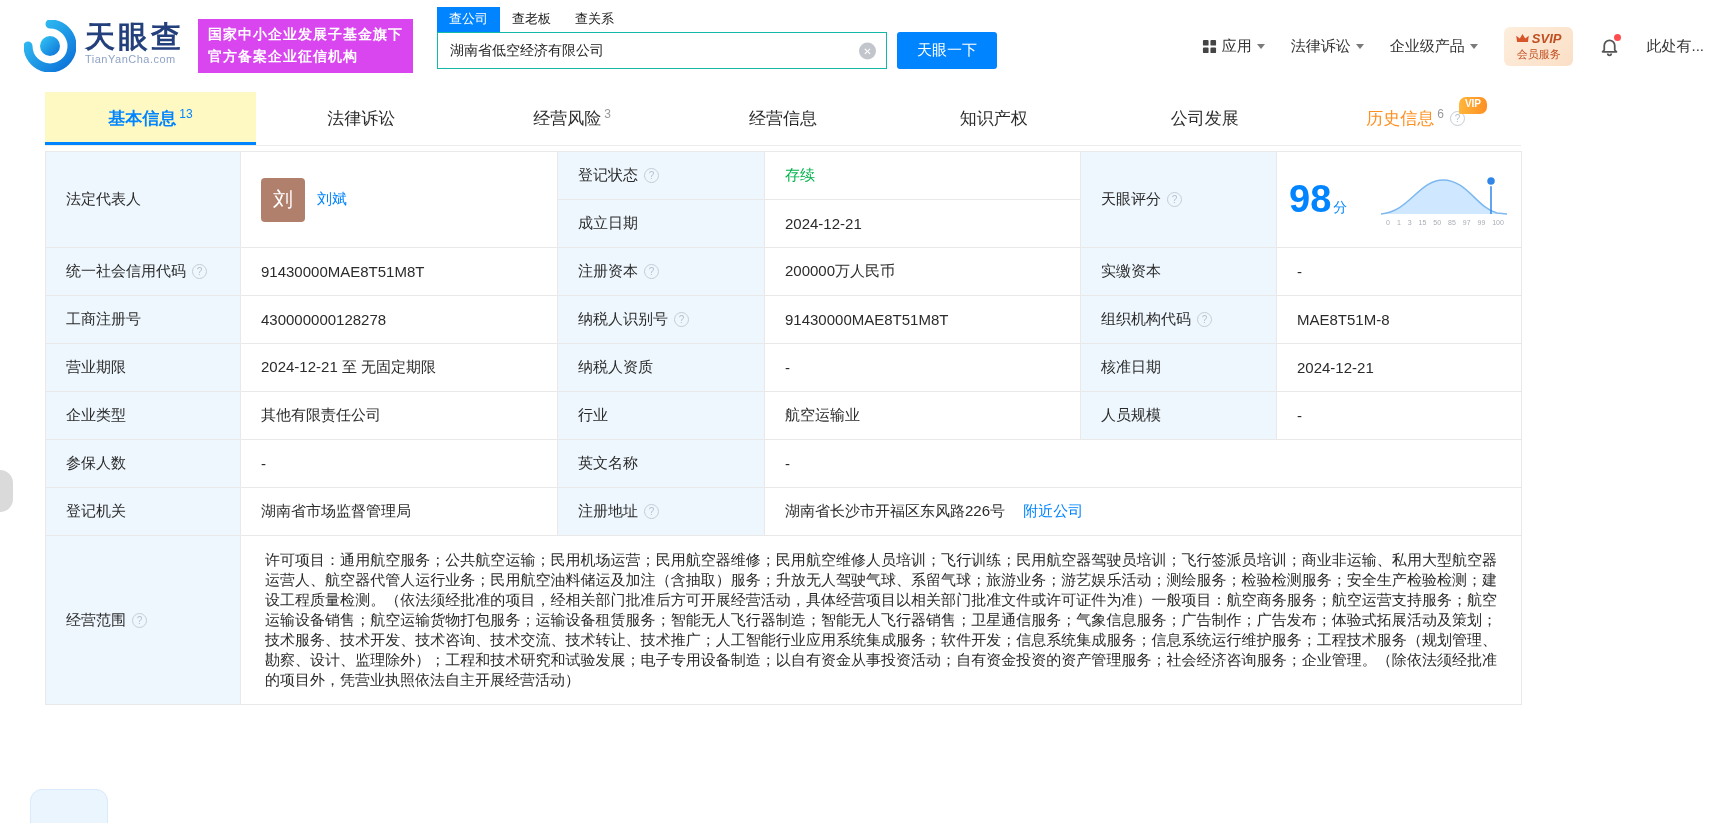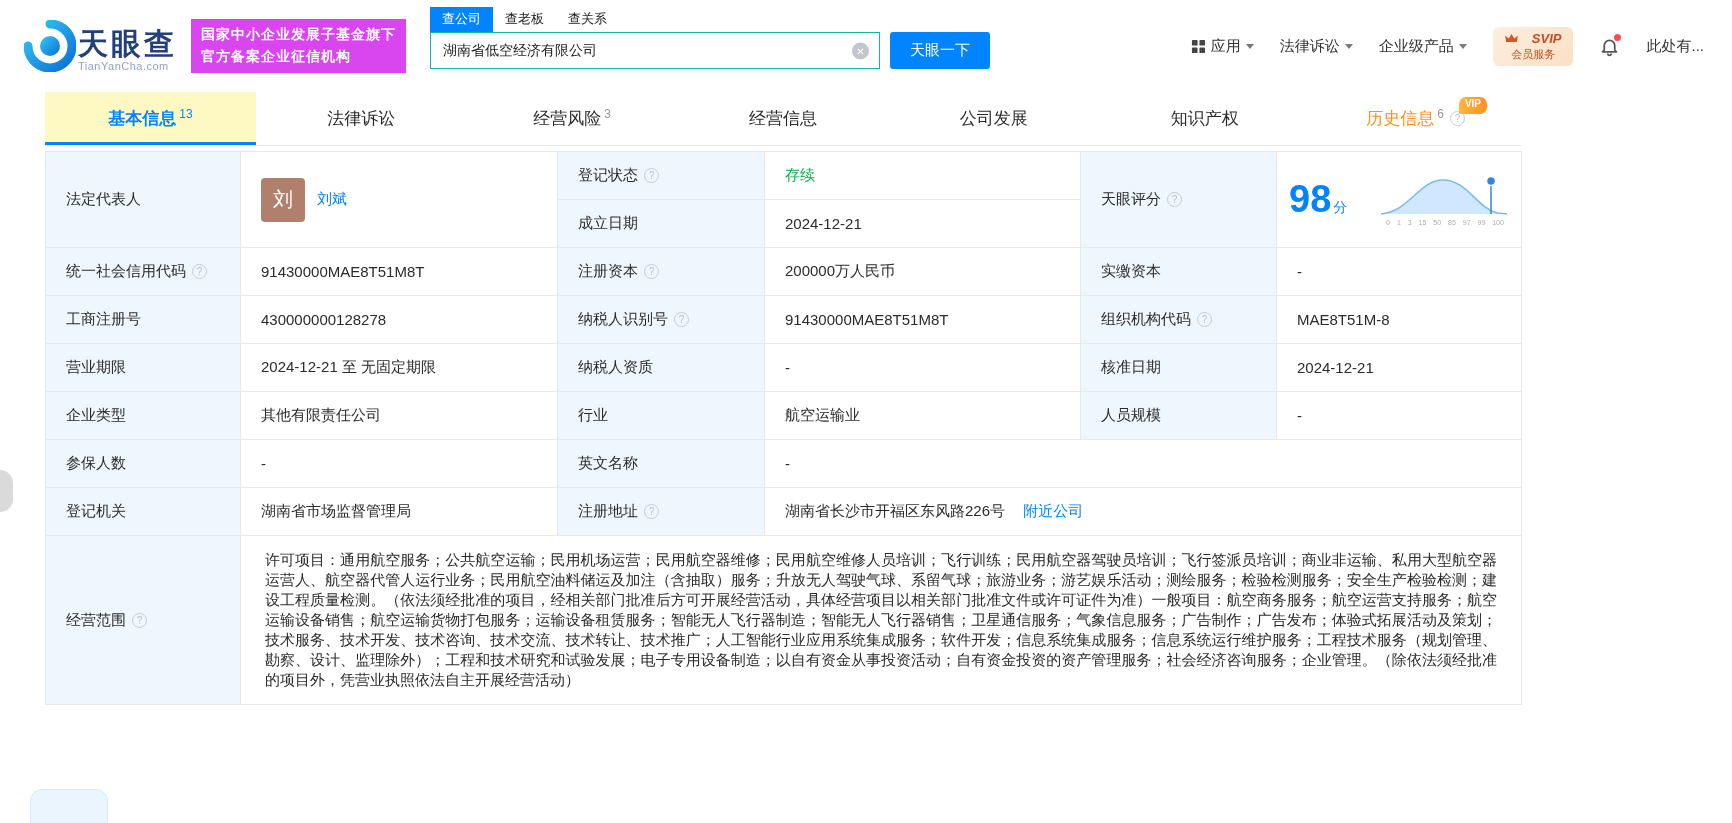--- a/index.html
+++ b/index.html
@@ -1,39 +1,39 @@
 <!DOCTYPE html>
 <html><head>
 <meta charset="utf-8">
 <style>
   * { margin:0; padding:0; box-sizing:border-box; }
   html,body { width:1732px; height:823px; }
   body { font-family:"Liberation Sans","DejaVu Sans",sans-serif; background:#fff; color:#333; position:relative; overflow:hidden; }
 
   
   .topbar { height:92px; display:flex; align-items:center; padding:0 28px 0 24px; }
-  .logo { display:flex; align-items:flex-end; gap:2px; cursor:pointer; }
+  .logo { display:flex; align-items:flex-start; gap:9px; cursor:pointer; }
   .logo-text .cn { font-size:30px; font-weight:bold; color:#24407c; letter-spacing:3px; line-height:1.1; }
   .logo-text .en { font-size:11px; color:#8fa3c6; letter-spacing:.5px; }
   .cert-badge { margin-left:14px; background:#d946ef; color:#fff; font-size:14px; font-weight:bold; line-height:1.55; padding:5px 10px; letter-spacing:1px; }
   .search-block { margin-left:24px; align-self:flex-start; margin-top:7px; }
   .search-tabs { display:flex; }
   .stab { font-size:13px; padding:3px 12px 4px; color:#222; cursor:pointer; }
   .stab.active { background:#0084ff; color:#fff; }
   .search-row { display:flex; align-items:center; }
   .search-input-wrap { position:relative; width:450px; }
   .search-input { width:100%; height:37px; border:1px solid #14b8a6; padding:0 38px 0 12px; font-size:14px; color:#222; outline:none; font-family:inherit; }
   .clear-icon { position:absolute; right:11px; top:50%; transform:translateY(-50%); width:17px; height:17px; border-radius:50%; background:#c2c6cc; color:#fff; display:flex; align-items:center; justify-content:center; font-size:10px; cursor:pointer; }
   .clear-icon::before { content:"✕"; }
   .search-btn { margin-left:10px; height:37px; padding:0 20px; border:none; border-radius:3px; background:#0084ff; color:#fff; font-size:15px; cursor:pointer; font-family:inherit; }
   .top-right { margin-left:auto; display:flex; align-items:center; gap:26px; }
   .nav-item { display:flex; align-items:center; gap:5px; font-size:15px; color:#333; cursor:pointer; white-space:nowrap; }
   .caret { width:0; height:0; border-left:4px solid transparent; border-right:4px solid transparent; border-top:5px solid #7a7a7a; display:inline-block; }
   .vip-badge { background:linear-gradient(135deg,#fdeedd,#fbdfc6); border-radius:6px; padding:4px 12px; text-align:center; cursor:pointer; }
-  .vip-badge .t { display:flex; align-items:center; gap:14px; font-size:13px; font-weight:bold; font-style:italic; color:#c04f21; justify-content:center; }
+  .vip-badge .t { display:flex; align-items:center; gap:3px; font-size:13px; font-weight:bold; font-style:italic; color:#c04f21; justify-content:center; }
   .vip-badge .s { font-size:11px; color:#c04f21; margin-top:1px; }
   .bell-wrap { position:relative; cursor:pointer; display:flex; }
   .bell-dot { position:absolute; top:-2px; right:-1px; width:7px; height:7px; background:#ff4d4f; border-radius:50%; }
   .notice { font-size:15px; color:#333; cursor:pointer; white-space:nowrap; }
 
   
   .tabbar { display:flex; margin-left:45px; width:1476px; height:54px; border-bottom:1px solid #ececec; }
   .tab { flex:1; display:flex; align-items:center; justify-content:center; font-size:17px; color:#2b2b2b; cursor:pointer; position:relative; }
   .tab.active { color:#0084ff; font-weight:bold; background:#fef9c3; box-shadow:inset 0 -3px 0 #0084ff; }
   .count { font-size:12px; margin-left:3px; color:#999; transform:translateY(-5px); font-weight:normal; }
@@ -157,24 +157,24 @@
     <span>法律诉讼</span>
   </div>
   <div class="tab">
     <span>经营风险</span>
     <span class="count">3</span>
   </div>
   <div class="tab">
     <span>经营信息</span>
   </div>
   <div class="tab">
+    <span>知识产权</span>
+  </div>
+  <div class="tab">
     <span>公司发展</span>
-  </div>
-  <div class="tab">
-    <span>知识产权</span>
   </div>
   <div class="tab history">
     <span>历史信息</span>
     <span class="count">6</span>
     <span class="q-icon"></span>
     <span class="vip-tag">VIP</span>
   </div>
 </nav>
 
 <main>

